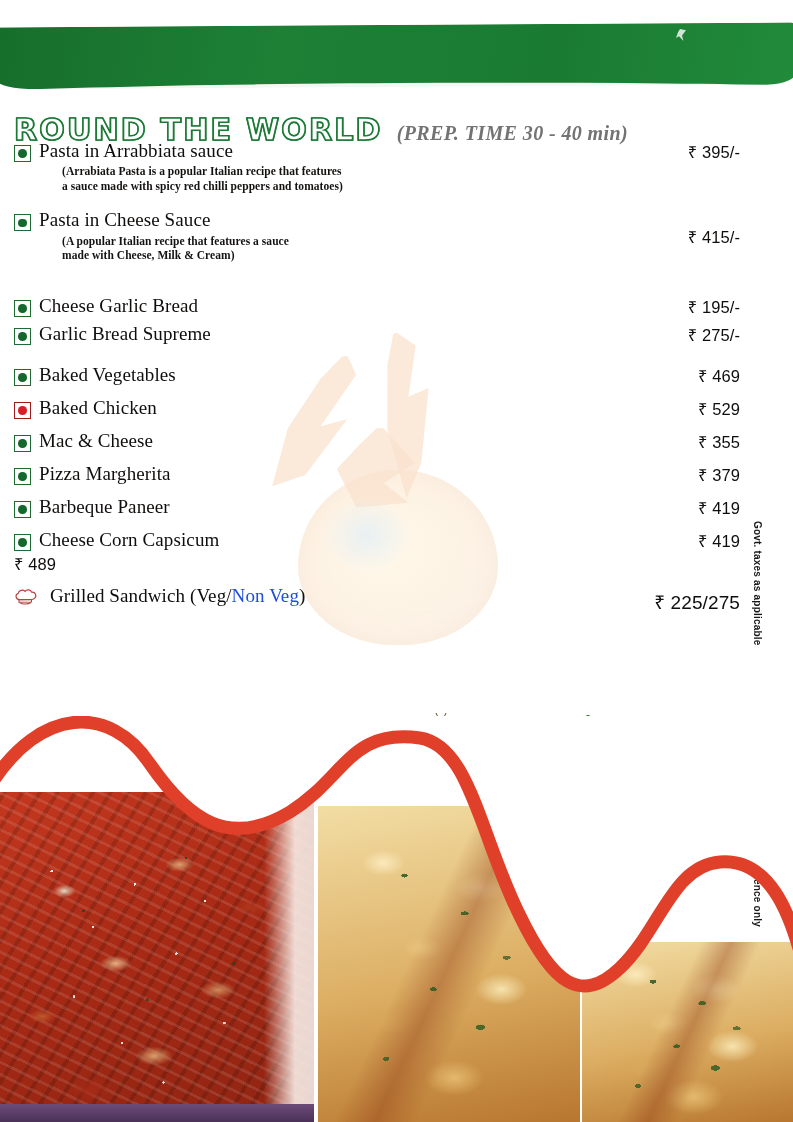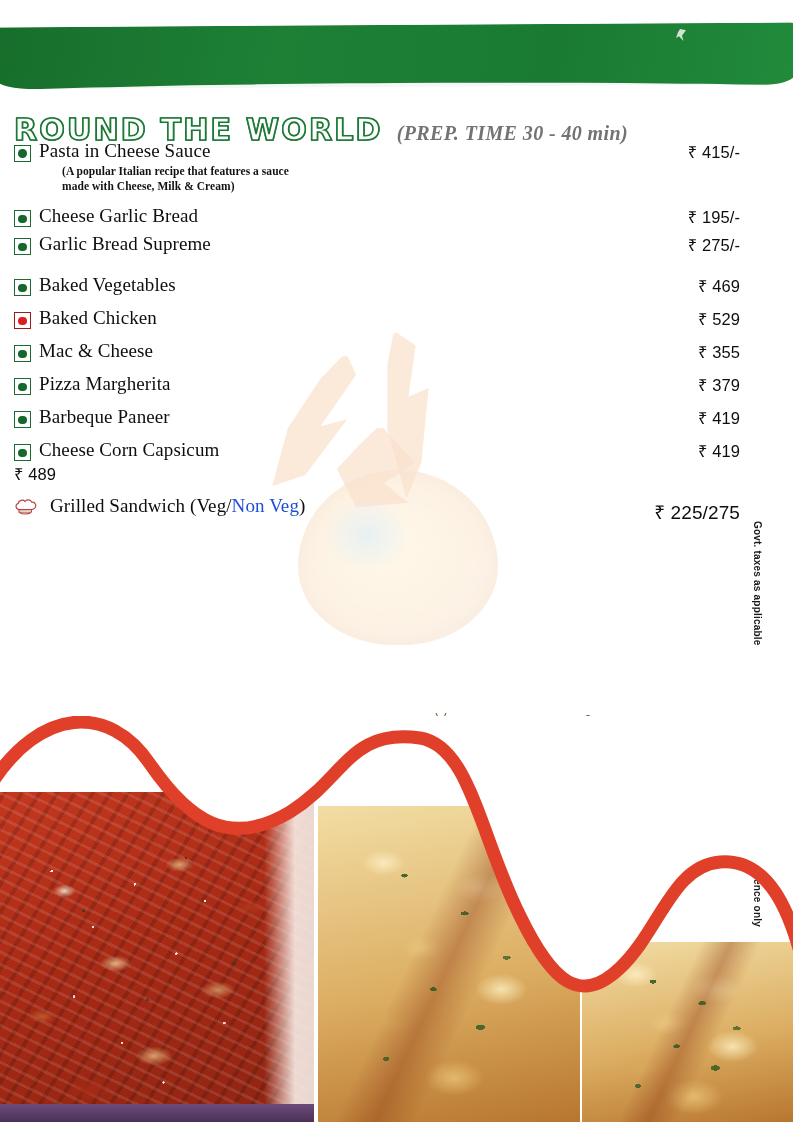--- a/index.html
+++ b/index.html
@@ -344,21 +344,33 @@
 </div>
 
 <div class="sheet">
 
   <div class="section-head">
     <div class="section-title">ROUND THE WORLD</div>
     <div class="section-prep">(PREP. TIME  30 - 40 min)</div>
   </div>
 
   <div class="menu-list" id="menu-list">
-      <div class="row" style="margin-bottom: 12px;">
+      <div class="row" style="margin-bottom: 16px;">
+        <div class="row-left">
+          <span class="marker">
+            <i></i>
+          </span>
+          <div>
+            <div class="item-name">Pasta in Arrabbiata sauce</div>
+            <div class="item-desc">(Arrabiata Pasta is a popular Italian recipe that features<br>a sauce made with spicy red chilli peppers and tomatoes)</div>
+          </div>
+        </div>
+        <div class="price">₹ 395/-</div>
+      </div>
+      <div class="row" style="margin-bottom: 32px; align-items: center;">
         <div class="row-left">
           <span class="marker">
             <i></i>
           </span>
           <div>
             <div class="item-name">Pasta in Cheese Sauce</div>
             <div class="item-desc">(A popular Italian recipe that features a sauce<br>made with Cheese, Milk &amp; Cream)</div>
           </div>
         </div>
         <div class="price">₹ 415/-</div>

